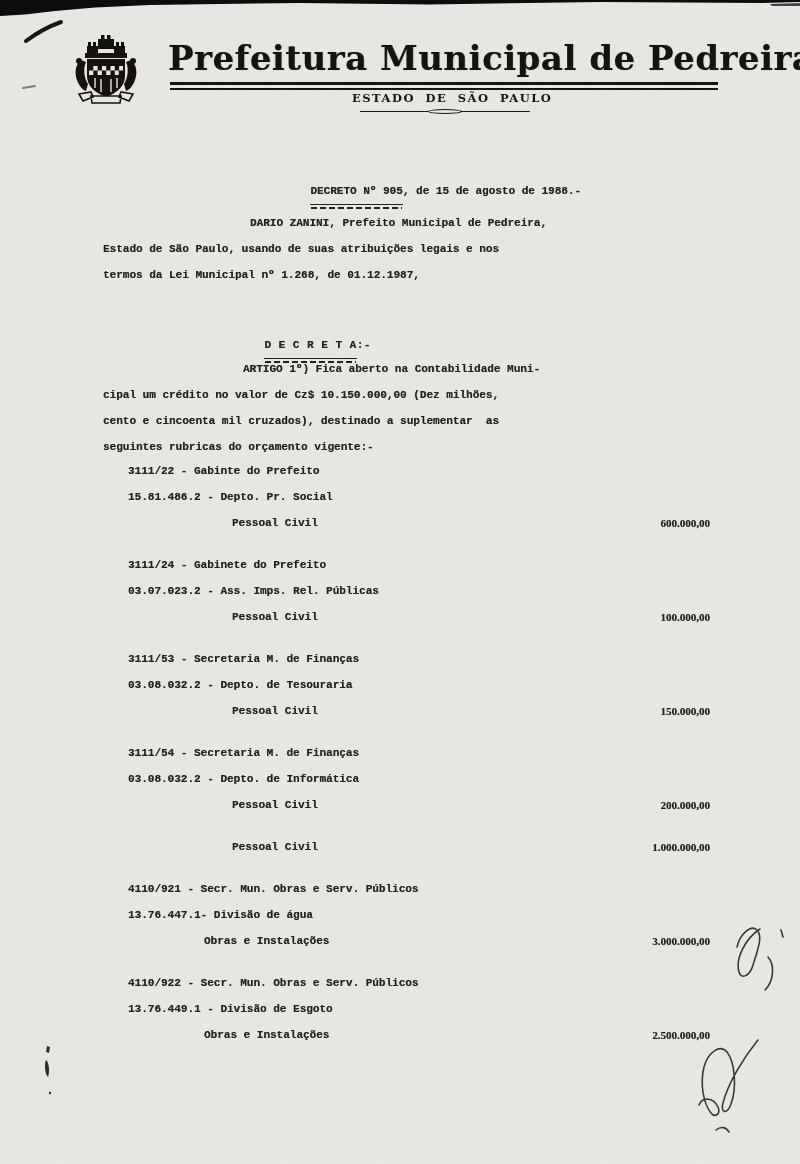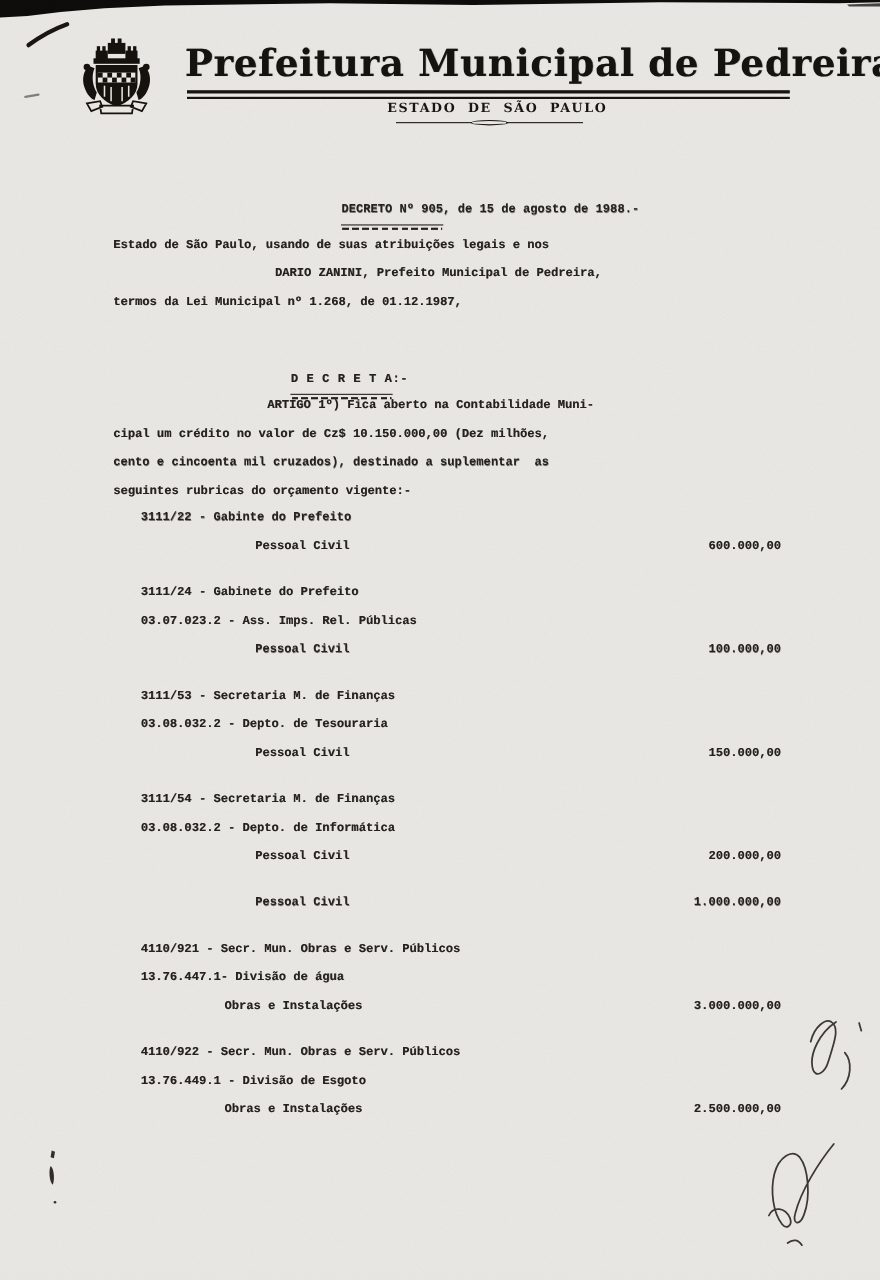--- a/index.html
+++ b/index.html
@@ -66,21 +66,21 @@
   .indent-1 { padding-left:147px; }
   .decreta-line { position:absolute; left:236px; top:306px; letter-spacing:0.5px; }
   .artigo { position:absolute; left:103px; top:356px; width:610px; }
   .indent-2 { padding-left:140px; }
   
   .entries { position:absolute; left:128px; top:458px; width:582px; }
   .entry { margin-bottom:16px; }
   .erow { display:flex;gap:44px; }
   .cat-pessoal { padding-left:104px; }
   .cat-obras  { padding-left:76px; }
-  .amt { margin-left:auto; }
+  .amt { margin-left:auto;font-family:Liberation Serif, serif; }
   
   .overlay { position:absolute; inset:0; pointer-events:none; }
 </style>
 </head>
 <body>
 
 <div class="page">
 
   <svg class="emblem" viewBox="0 0 70 74" aria-hidden="true">
     <g fill="#14110d">
@@ -133,40 +133,41 @@
     <span class="seg"></span>
       <span class="lens"></span>
       <span class="seg"></span>
   </div>
 
   <div class="tw decreto-line">
     <span class="dbl-underline">DECRETO Nº 905</span><span>, de 15 de agosto de 1988.-</span>
   </div>
 
   <div class="preamble">
+    <div class="tw indent-1">DARIO ZANINI, Prefeito Municipal de Pedreira,</div>
     <div class="tw">Estado de São Paulo, usando de suas atribuições legais e nos</div>
-    <div class="tw indent-1">DARIO ZANINI, Prefeito Municipal de Pedreira,</div>
     <div class="tw">termos da Lei Municipal nº 1.268, de 01.12.1987,</div>
   </div>
 
   <div class="tw decreta-line">
     <span class="dbl-underline">D E C R E T A</span><span>:-</span>
   </div>
 
   <div class="artigo">
     <div class="tw indent-2">ARTIGO 1º) Fica aberto na Contabilidade Muni-</div>
     <div class="tw">cipal um crédito no valor de Cz$ 10.150.000,00 (Dez milhões,</div>
     <div class="tw">cento e cincoenta mil cruzados), destinado a suplementar  as</div>
     <div class="tw">seguintes rubricas do orçamento vigente:-</div>
   </div>
 
   <div class="entries">
 
     <div class="entry">
       <div class="tw">3111/22 - Gabinte do Prefeito</div>
+      <div class="tw">15.81.486.2 - Depto. Pr. Social</div>
       <div class="tw erow">
         <span class="cat-pessoal">Pessoal Civil</span>
         <span class="amt">600.000,00</span>
       </div>
     </div>
 
     <div class="entry">
       <div class="tw">3111/24 - Gabinete do Prefeito</div>
       <div class="tw">03.07.023.2 - Ass. Imps. Rel. Públicas</div>
       <div class="tw erow">

